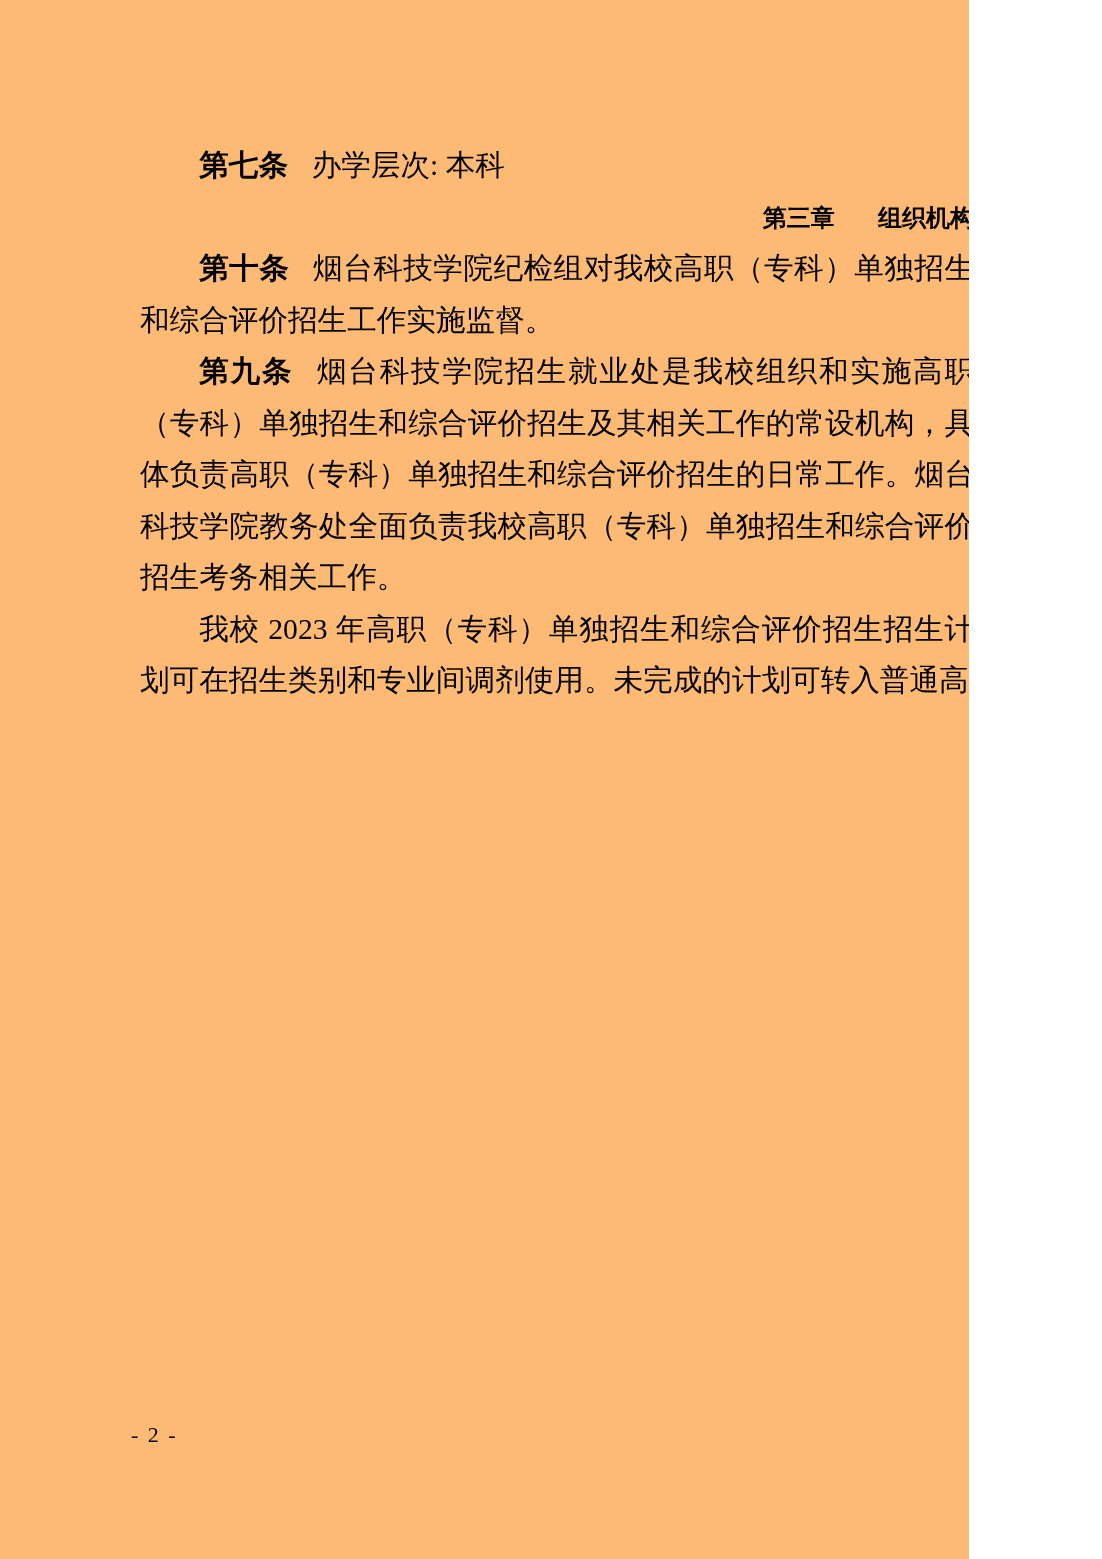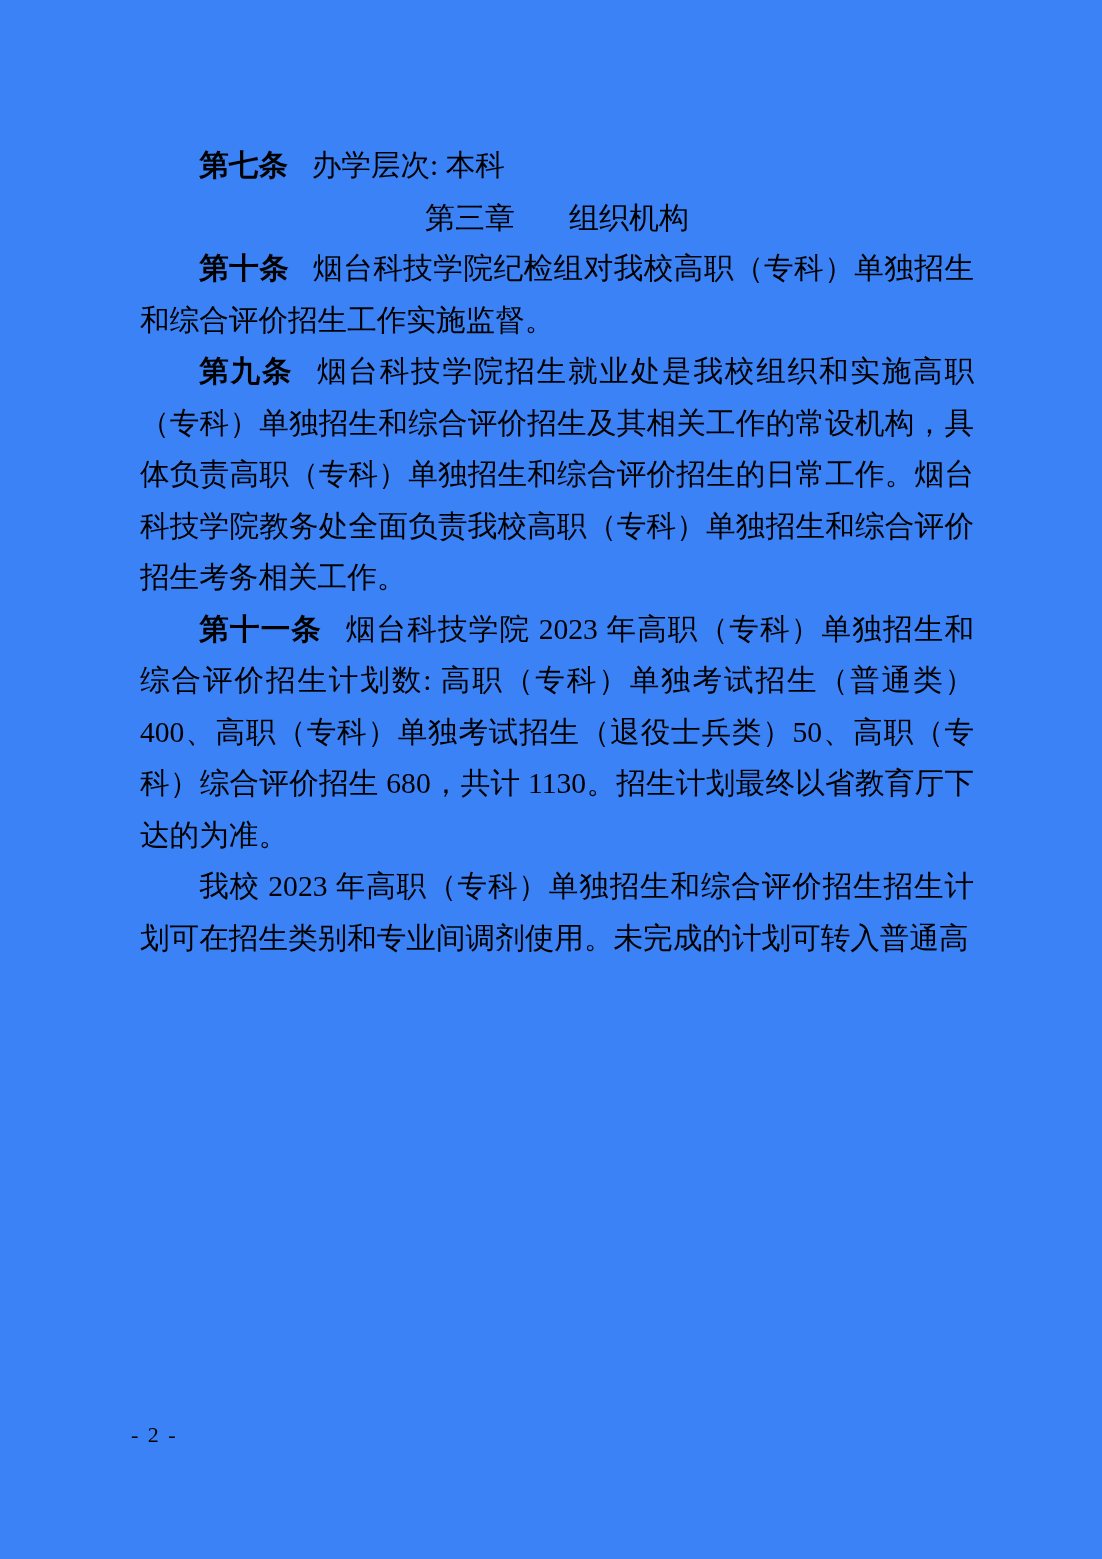--- a/index.html
+++ b/index.html
@@ -2,23 +2,23 @@
 <html><head>
 <meta charset="utf-8">
 <style>
   html, body {
     margin: 0;
     padding: 0;
     background: #ffffff;
   }
   .page {
     position: relative;
-    width: 1102px;
+    width: 969px;
     height: 1559px;
-    background: #3b82f6;
+    background: #fdba74;
     color: #000000;
     font-family: "Liberation Serif", "DejaVu Serif", serif;
     overflow: hidden;
   }
   .content {
     position: absolute;
     left: 140px;
     top: 140px;
     width: 834px;
     font-size: 29.6px;
@@ -31,25 +31,25 @@
     padding: 0;
     text-indent: 2em;
   }
   p.article .article-label {
     font-weight: bold;
     margin-right: 0.8em;
   }
   h2.chapter {
     margin: 0;
     padding: 0;
-    font-size: 30px;
+    font-size: 24px;
     line-height: 51.5px;
-    font-weight: normal;
+    font-weight: bold;
     font-family: "Liberation Sans", "DejaVu Sans", sans-serif;
-    text-align: center;
+    text-align: right;
     text-indent: 0;
   }
   h2.chapter .chapter-title {
     margin-left: 1.8em;
   }
   .page-footer {
     position: absolute;
     left: 131px;
     top: 1421px;
     font-size: 22px;
@@ -76,23 +76,20 @@
 
     <p class="article">
       <span class="article-label">第十条</span><span>烟台科技学院纪检组对我校高职（专科）单独招生和综合评价招生工作实施监督。</span>
     </p>
 
     <p class="article">
       <span class="article-label">第九条</span><span>烟台科技学院招生就业处是我校组织和实施高职（专科）单独招生和综合评价招生及其相关工作的常设机构，具体负责高职（专科）单独招生和综合评价招生的日常工作。烟台科技学院教务处全面负责我校高职（专科）单独招生和综合评价招生考务相关工作。</span>
     </p>
 
 
-    <p class="article">
-      <span class="article-label">第十一条</span><span>烟台科技学院 2023 年高职（专科）单独招生和综合评价招生计划数: 高职（专科）单独考试招生（普通类）400、高职（专科）单独考试招生（退役士兵类）50、高职（专科）综合评价招生 680，共计 1130。招生计划最终以省教育厅下达的为准。</span>
-    </p>
 
 
     <p class="plain">我校 2023 年高职（专科）单独招生和综合评价招生招生计划可在招生类别和专业间调剂使用。未完成的计划可转入普通高</p>
 
   </div>
 
   <div class="page-footer">- 2 -</div>
 </div>
 
 </body></html>

